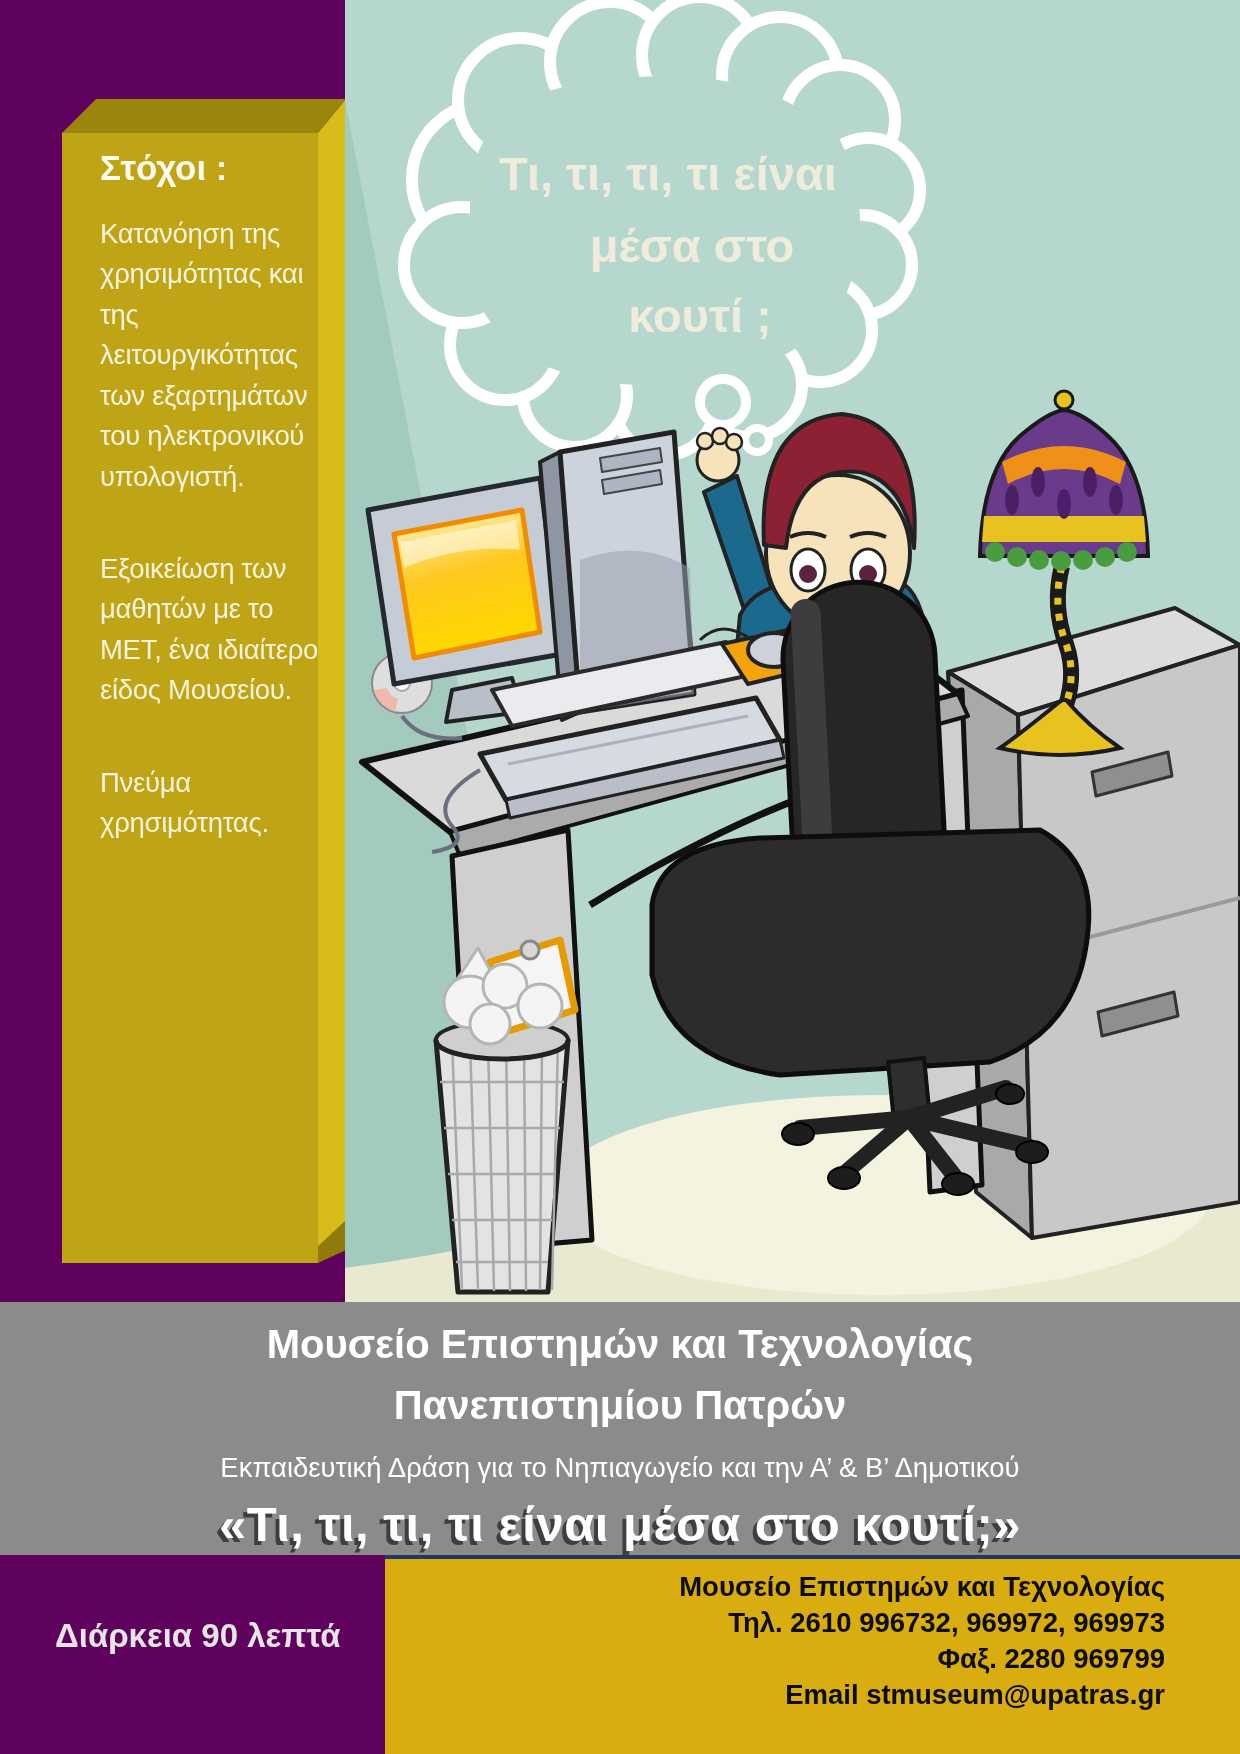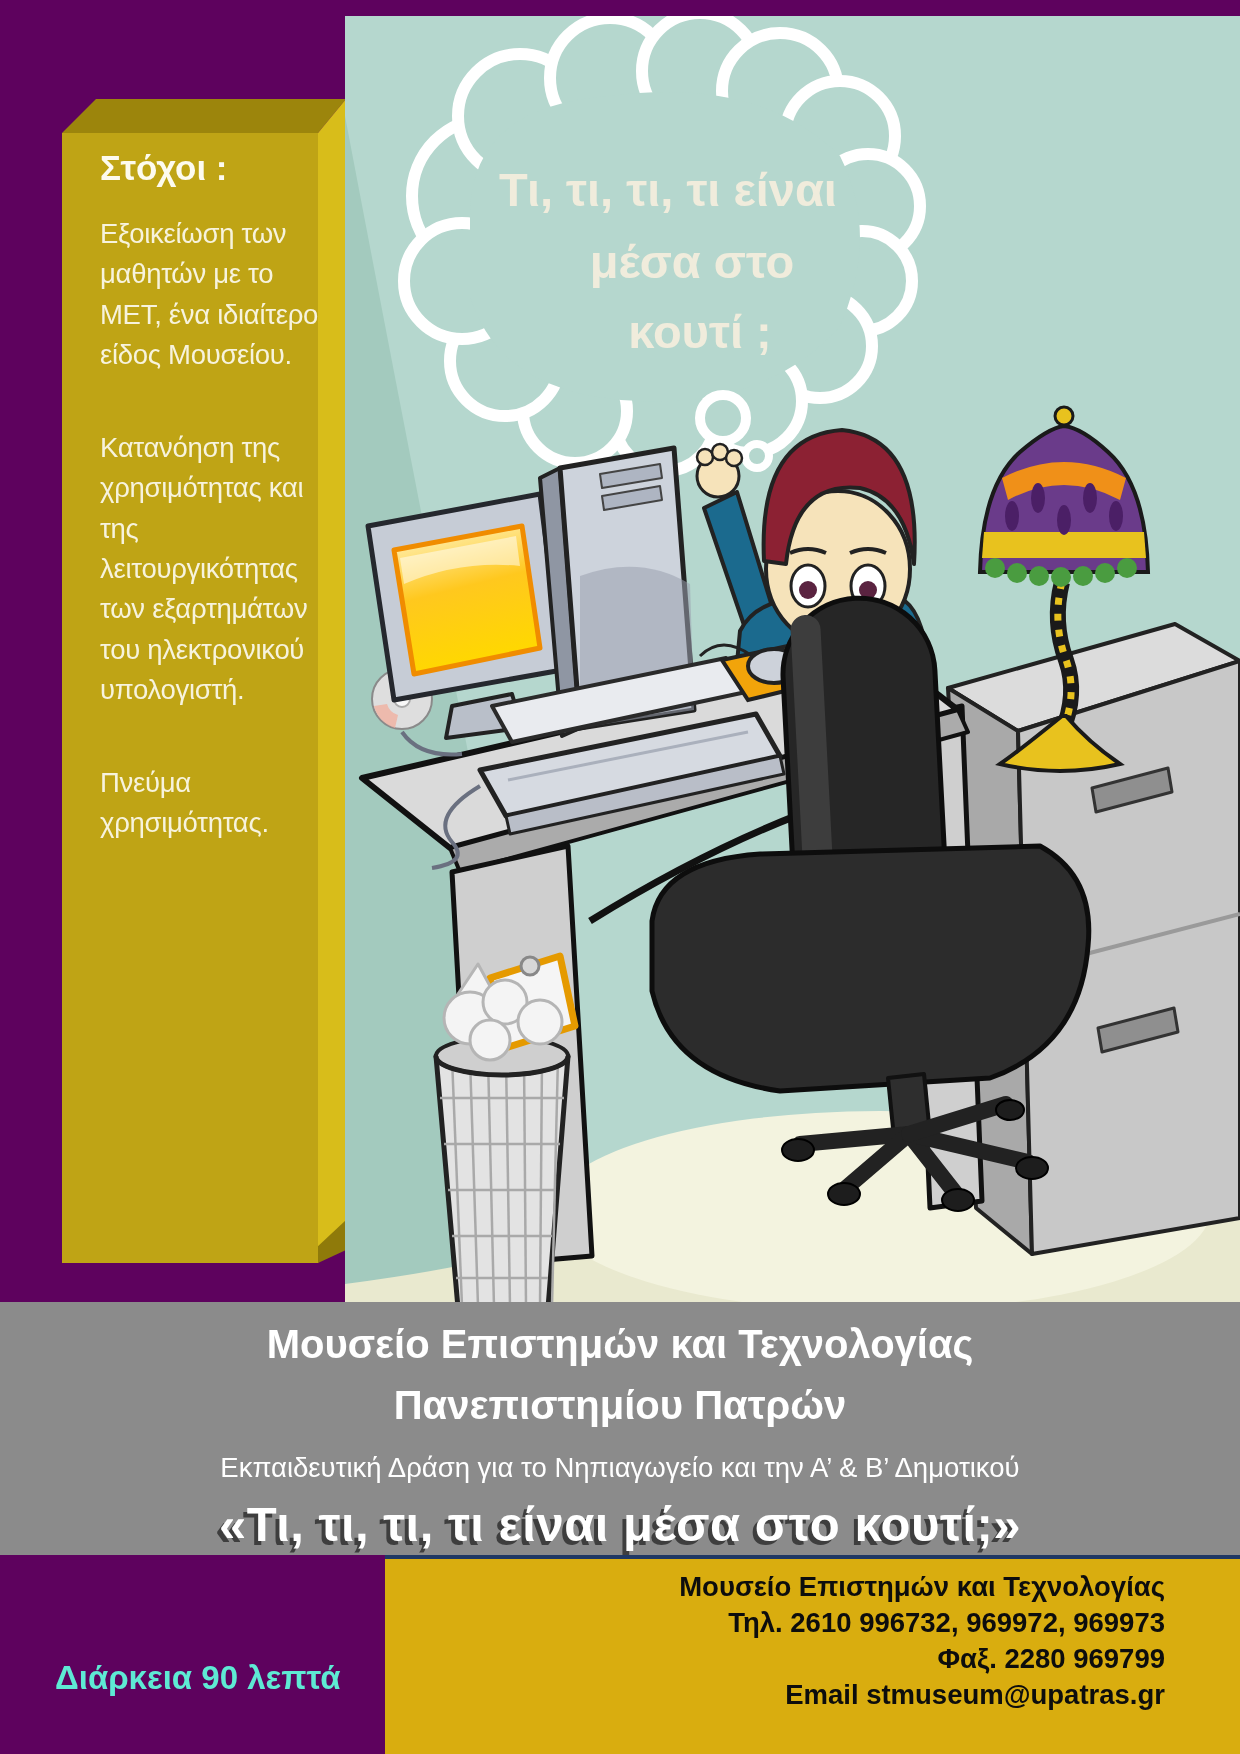--- a/index.html
+++ b/index.html
@@ -5,55 +5,55 @@
   html,body{margin:0;padding:0;background:#222;}
   .poster{position:relative;width:1240px;height:1754px;margin:0 auto;overflow:hidden;
           font-family:"Liberation Sans",sans-serif;background:#5e025e;}
   
   .sidebar{position:absolute;left:0;top:0;width:345px;height:1302px;background:#5e025e;}
   .goalbox-svg{position:absolute;left:0;top:0;}
   .goalbox-text{position:absolute;left:100px;top:148px;width:228px;color:#f7f3dd;}
   .goalbox-text h2{margin:0 0 26px 0;font-size:35px;font-weight:bold;color:#fdfbef;}
   .goalbox-text p{margin:0 0 52px 0;font-size:27.5px;line-height:1.47;letter-spacing:-.3px;}
   
-  .scene{position:absolute;left:345px;top:16px;width:895px;height:1302px;}
+  .scene{position:absolute;left:345px;top:0;width:895px;height:1302px;}
   .scene svg{display:block;}
   .bubble-line{font-family:"Liberation Sans",sans-serif;font-weight:bold;fill:#f0ecdc;font-size:47px;}
   
   .banner{position:absolute;left:0;top:1302px;width:1240px;height:253px;background:#8b8b8b;
           color:#fff;text-align:center;}
   .banner .l1{margin:20px 0 0 0;font-size:40px;font-weight:600;}
   .banner .l2{margin:16px 0 0 0;font-size:40px;font-weight:600;}
   .banner .sub{margin:24px 0 0 0;font-size:27.5px;font-weight:400;}
   .banner .big{margin:12px 0 0 0;font-size:49px;font-weight:800;letter-spacing:.5px;
                text-shadow:-4px 4px 0 #3e3e3e;}
   
   .bottom-left{position:absolute;left:0;top:1555px;width:385px;height:199px;background:#5e025e;}
-  .bottom-left .dur{position:absolute;left:55px;top:62px;color:#5eead4;font-size:33px;font-weight:600;margin-top:42px;}
+  .bottom-left .dur{position:absolute;left:55px;top:62px;color:#e5e5e5;font-size:33px;font-weight:600;}
   .bottom-right{position:absolute;left:385px;top:1555px;width:855px;height:199px;background:#d9ad0f;
                 border-top:4px solid #1f3864;box-sizing:border-box;}
   .contact{position:absolute;right:75px;top:10px;text-align:right;color:#0d0d0d;
            font-size:27.5px;font-weight:700;line-height:36px;}
 </style>
 </head>
 <body>
 
 <div class="poster">
 
   <div class="sidebar">
     <svg class="goalbox-svg" width="360" height="1302" viewBox="0 0 360 1302">
       <polygon points="62,133 318,133 346,99 96,99" fill="#9c850c"></polygon>
       <polygon points="318,133 346,99 346,1226 318,1263" fill="#d8bd1a"></polygon>
       <polygon points="300,1263 346,1220 346,1250 318,1263" fill="#8f7a0a"></polygon>
       <rect x="62" y="133" width="256" height="1130" fill="#bfa415"></rect>
     </svg>
     <div class="goalbox-text">
       <h2>Στόχοι :</h2>
+      <p>Κατανόηση  της χρησιμότητας και της λειτουργικότητας των εξαρτημάτων του ηλεκτρονικού υπολογιστή.</p>
       <p>Εξοικείωση των μαθητών με το ΜΕΤ, ένα ιδιαίτερο είδος Μουσείου.</p>
-      <p>Κατανόηση  της χρησιμότητας και της λειτουργικότητας των εξαρτημάτων του ηλεκτρονικού υπολογιστή.</p>
       <p>Πνεύμα χρησιμότητας.</p>
     </div>
   </div>
 
   <div class="scene">
     <svg width="895" height="1302" viewBox="345 0 895 1302">
       <defs>
         <linearGradient id="scr" x1="0" y1="0" x2="0.25" y2="1">
           <stop offset="0" stop-color="#fff7cf"></stop>
           <stop offset="0.5" stop-color="#ffc81e"></stop>

